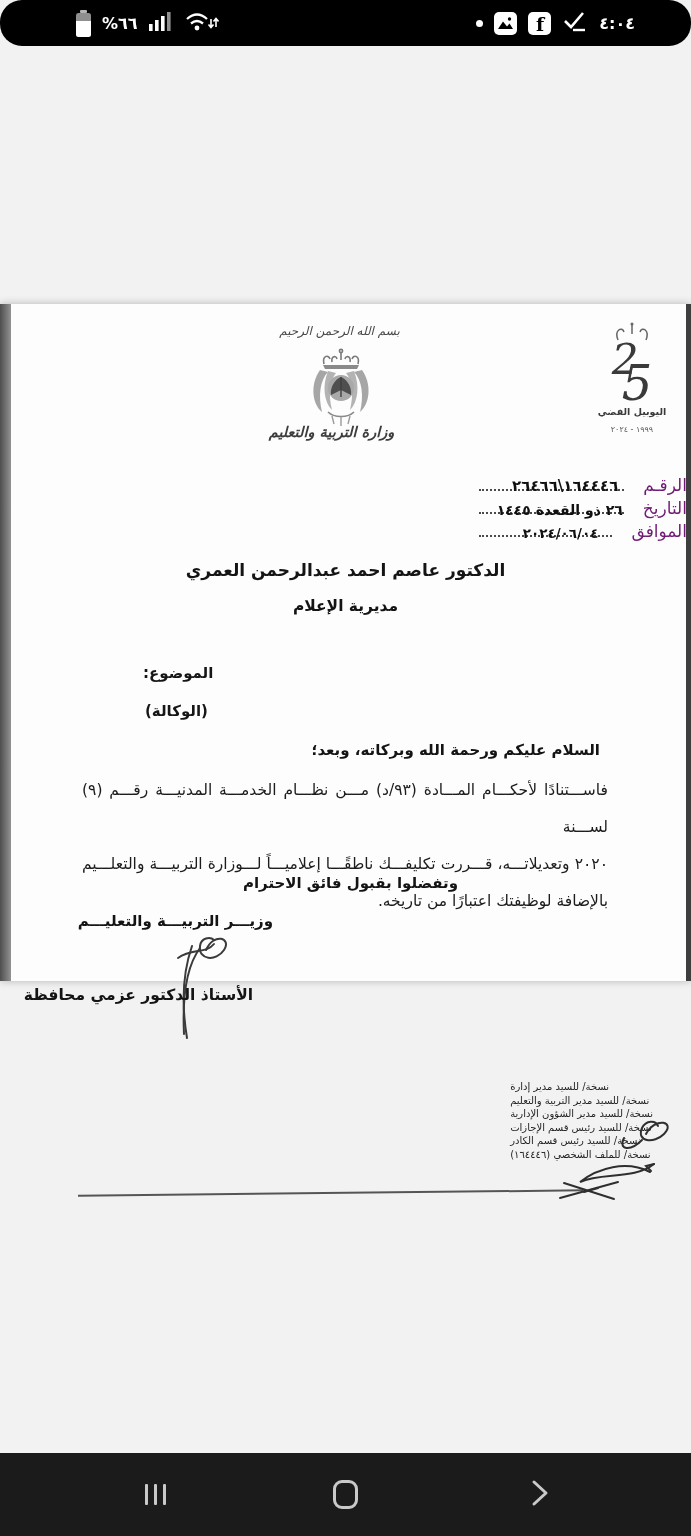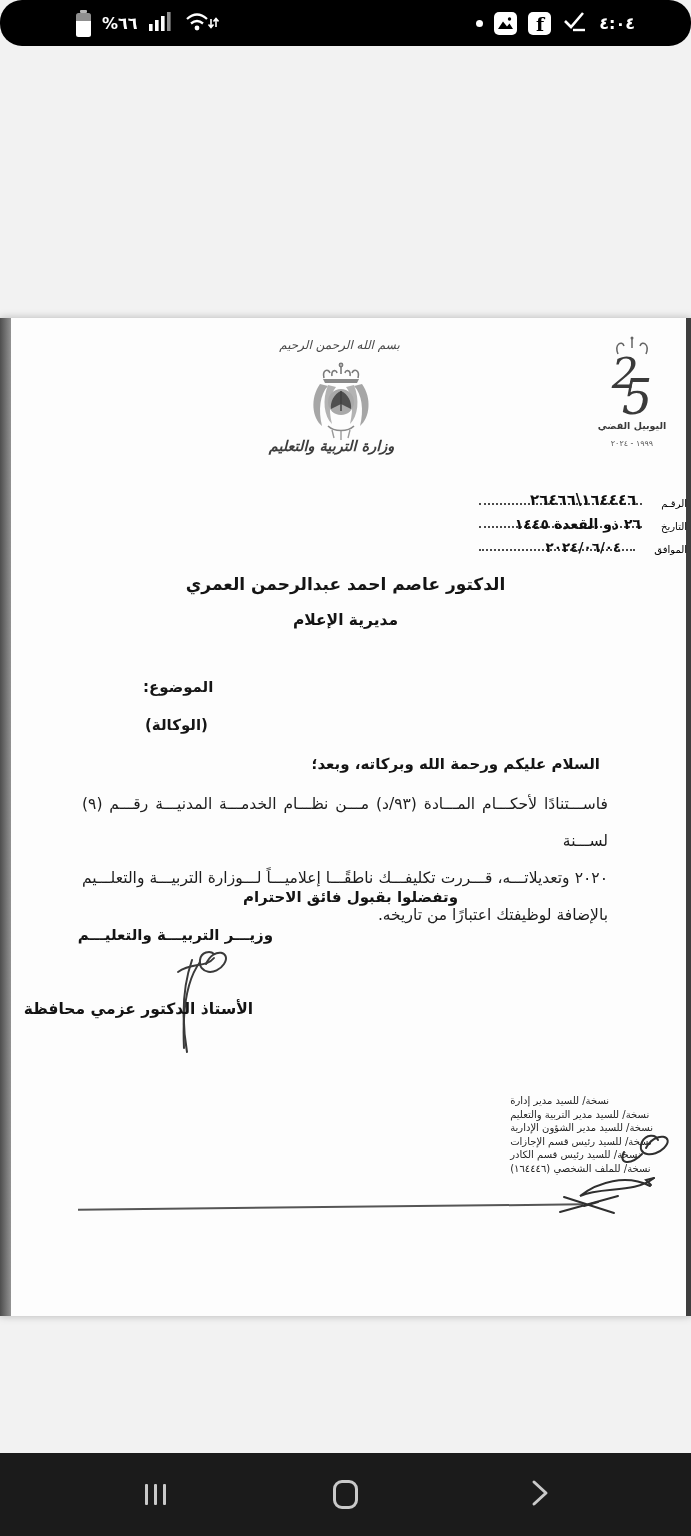--- a/index.html
+++ b/index.html
@@ -19,38 +19,38 @@
   .noti-box{width:23px;height:23px;background:#fff;border-radius:5px;position:relative;}
   
   .navbar{position:absolute;left:0;bottom:0;width:691px;height:83px;background:#1b1b1b;}
   .nav-btn{position:absolute;top:0;width:80px;height:83px;display:flex;align-items:center;justify-content:center;}
   .nav-recents{left:115px;display:flex;gap:6px;align-items:center;}
   .nav-recents i{display:block;width:3px;height:21px;background:#c9c9c9;border-radius:1px;}
   .nav-home{left:305px;}
   .nav-home i{display:block;width:25px;height:29px;border:3px solid #c9c9c9;border-radius:9px;box-sizing:border-box;}
   .nav-back{left:500px;}
   
-  .scan{position:absolute;left:0;top:318px;width:691px;height:998px;background:#fdfdfd;
+  .scan{position:absolute;left:0;top:304px;width:691px;height:677px;background:#fdfdfd;
         direction:rtl;box-shadow:0 0 8px rgba(0,0,0,.25);}
   .scan .abs{position:absolute;}
   .edge-left{left:0;top:0;bottom:0;width:11px;background:linear-gradient(90deg,#4e4e4e,#939393);}
   .edge-right{right:0;top:0;bottom:0;width:5px;background:#3e3e3e;}
   .bismillah{top:20px;left:0;width:100%;text-align:center;transform:translateX(-6px);
              font-size:12px;font-style:italic;color:#4a4a4a;}
   .crest{left:303px;top:44px;}
   .ministry{top:120px;left:0;width:100%;text-align:center;transform:translateX(-14px);
             font-size:14.5px;font-weight:bold;font-style:italic;color:#3d3d3d;}
   .jubilee{left:586px;top:18px;width:92px;text-align:center;color:#3a3a3a;}
   .jub-num2{display:block;font-family:"DejaVu Serif",serif;font-style:italic;font-size:42px;line-height:28px;transform:translateX(-7px);}
   .jub-num5{display:block;font-family:"DejaVu Serif",serif;font-style:italic;font-size:48px;line-height:36px;margin-top:-9px;transform:translateX(5px);}
   .jub-title{font-size:9.5px;font-weight:bold;margin-top:5px;}
   .jub-years{font-size:8px;letter-spacing:1px;margin-top:2px;color:#555;}
   .ref-block{top:168px;right:4px;width:214px;direction:rtl;}
   .ref-row{display:flex;align-items:flex-end;height:23px;}
-  .ref-label{font-size:10px;color:#000000;white-space:nowrap;}
+  .ref-label{font-size:17px;color:#701a75;white-space:nowrap;}
   .ref-dots{flex:1;border-bottom:2px dotted #4a4a4a;margin:0 19px 4px 6px;height:14px;position:relative;}
   .ref-value{position:absolute;bottom:-6px;font-weight:bold;color:#101010;white-space:nowrap;}
   .v-num{right:6px;font-size:15px;letter-spacing:2.5px;}
   .v-hijri{right:1px;font-size:14px;}
   .v-greg{right:14px;font-size:13.5px;letter-spacing:1px;}
   .addr-name{top:256px;left:0;width:100%;text-align:center;font-size:17px;font-weight:bold;color:#141414;}
   .addr-dept{top:293px;left:0;width:100%;text-align:center;font-size:15.5px;font-weight:bold;color:#141414;}
   .subj-label{left:143px;top:360px;font-size:15px;font-weight:bold;color:#161616;}
   .subj-value{left:145px;top:398px;font-size:15px;font-weight:bold;color:#161616;}
   .greeting{right:91px;top:437px;font-size:15px;font-weight:bold;color:#141414;}

